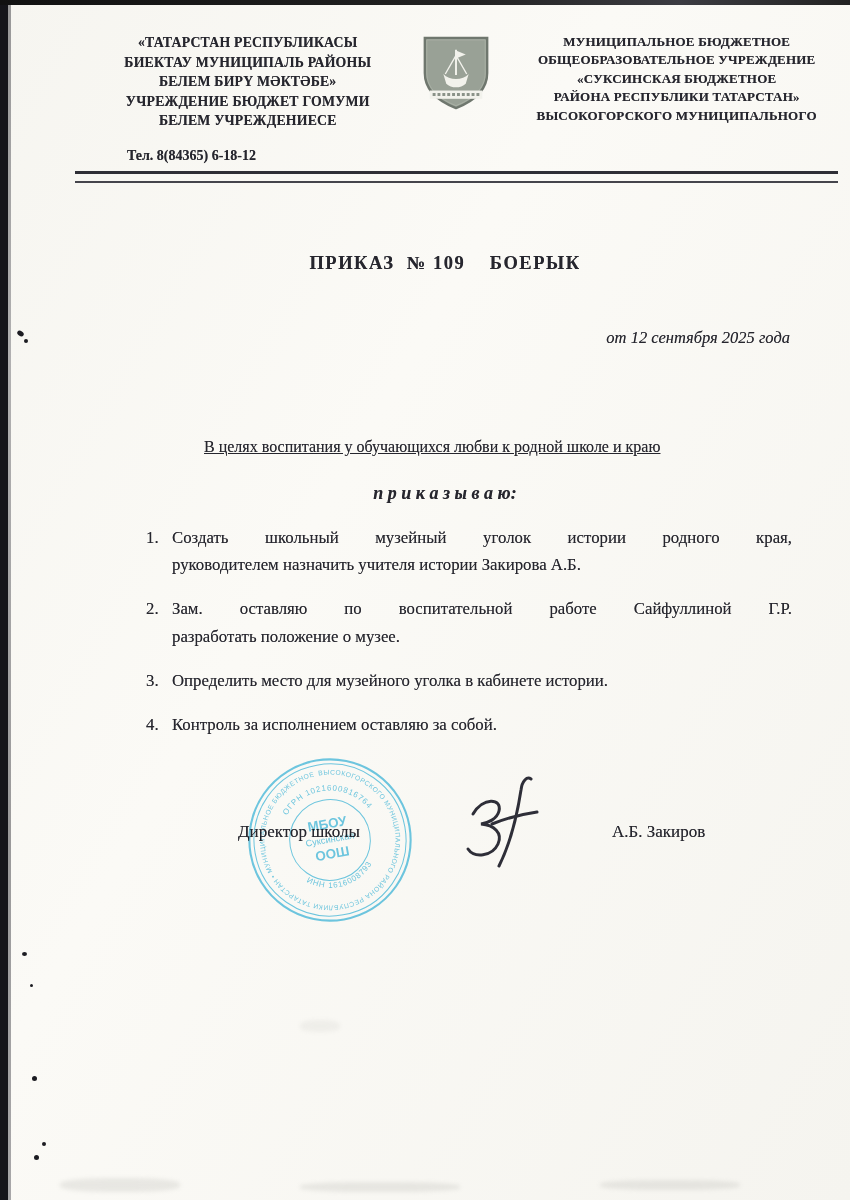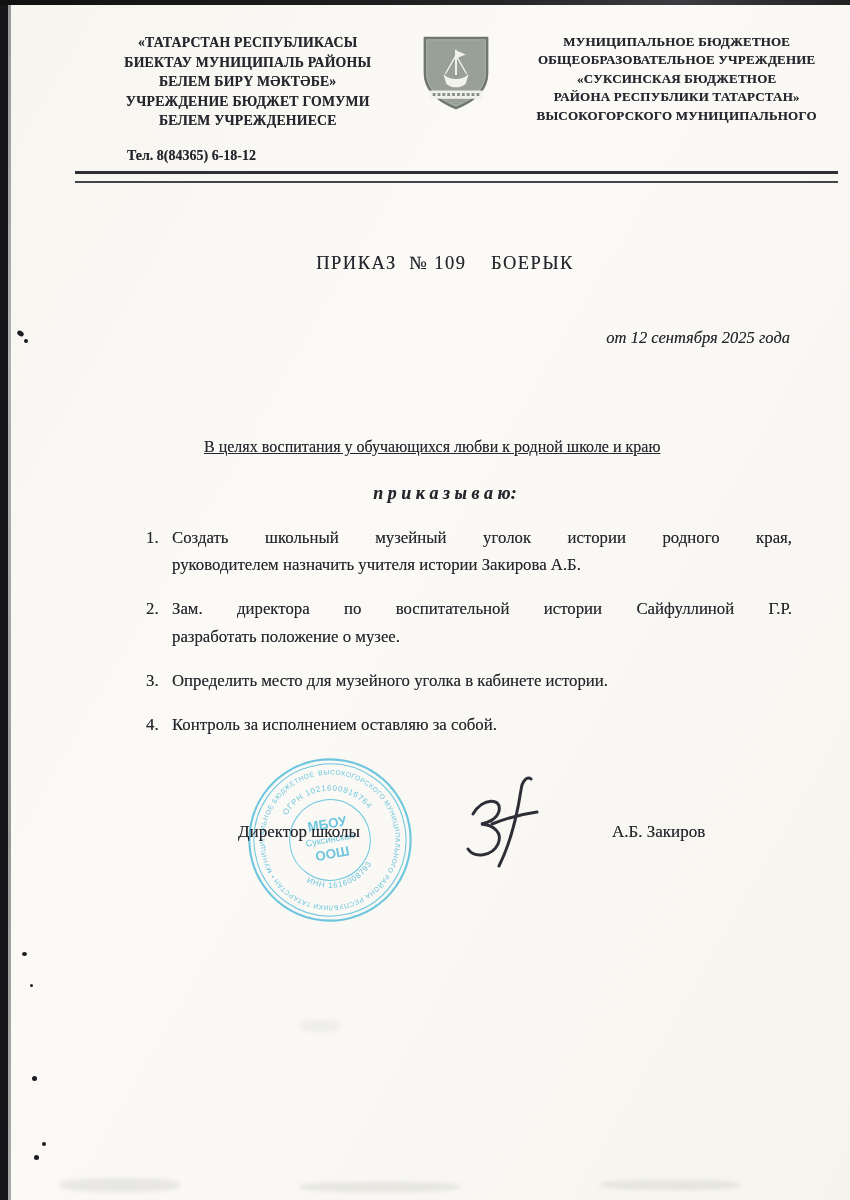--- a/index.html
+++ b/index.html
@@ -27,21 +27,21 @@
   .org-left{margin-left:92px;width:320px;font-size:13.8px;letter-spacing:.2px;}
   .org-right{margin-left:8px;width:356px;font-size:13px;letter-spacing:.2px;}
   .emblem-wrap{margin-left:14px;width:80px;display:flex;justify-content:center;}
   .phone{position:absolute;top:148px;left:95px;font-weight:bold;font-size:14px;margin-left:32px;}
   .rules{position:absolute;top:171px;left:75px;width:763px;}
   .rule1{height:3px;background:#2f2f36;}
   .rule2{height:2px;background:#45454c;margin-top:7px;}
 
   
   .title{position:absolute;top:253px;left:40px;right:0;text-align:center;
-    font-weight:normal;font-size:18.5px;letter-spacing:1.5px;white-space:pre;}
+    font-weight:bold;font-size:18.5px;letter-spacing:1.5px;white-space:pre;}
   .date{position:absolute;top:328px;right:60px;font-style:italic;font-size:16.5px;}
   .subject{position:absolute;top:366px;left:40px;right:0;text-align:center;
     font-weight:bold;font-size:16.5px;letter-spacing:1.2px;word-spacing:3px;}
   .intro{position:absolute;top:438px;left:130px;width:662px;font-size:16px;
     text-indent:74px;text-decoration:underline;}
   .directive{position:absolute;top:483px;left:40px;right:0;text-align:center;
     font-weight:bold;font-style:italic;font-size:18px;white-space:pre;}
   .items{position:absolute;top:524px;left:146px;width:646px;font-size:16.8px;line-height:1.62;}
   .item{display:flex;margin-bottom:17px;}
   .item .num{width:26px;flex:0 0 26px;}
@@ -120,21 +120,21 @@
     <div class="item">
       <div class="num">1.</div>
       <div class="lines">
         <div class="jline">Создать школьный музейный  уголок истории родного края,</div>
         <div>руководителем  назначить учителя истории Закирова А.Б.</div>
       </div>
     </div>
     <div class="item">
       <div class="num">2.</div>
       <div class="lines">
-        <div class="jline">Зам. директора по воспитательной истории Сайфуллиной Г.Р.</div>
+        <div class="jline">Зам. оставляю по воспитательной работе Сайфуллиной Г.Р.</div>
         <div>разработать положение о музее.</div>
       </div>
     </div>
     <div class="item">
       <div class="num">3.</div>
       <div class="lines">
         <div>Определить место для музейного уголка в кабинете истории.</div>
       </div>
     </div>
     <div class="item">

